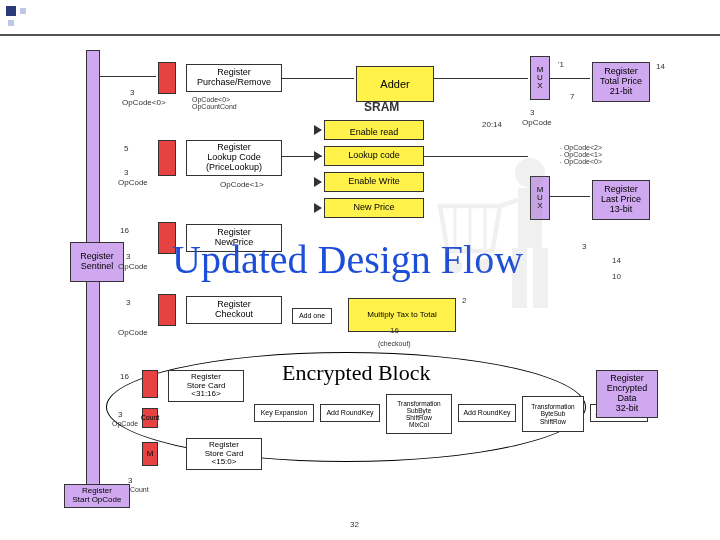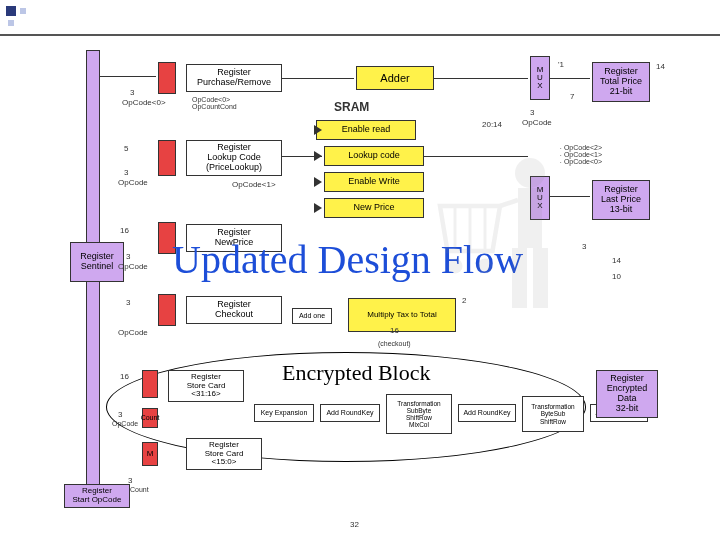--- a/index.html
+++ b/index.html
@@ -54,43 +54,43 @@
     <span>Register</span>
     <span>Purchase/Remove</span>
   </div>
   <div class="block blk-red" style="left:158px; top:26px; width:18px; height:32px;"></div>
   <div class="lbl" style="left:192px; top:60px; font-size:7px;">
     <span>OpCode&lt;0&gt;</span><br><span>OpCountCond</span>
   </div>
   <div class="lbl" style="left:130px; top:52px;">3</div>
   <div class="lbl" style="left:122px; top:62px;">OpCode&lt;0&gt;</div>
 
-  <div class="block blk-yellow" style="left:356px; top:30px; width:78px; height:24px; font-size:11px;">
+  <div class="block blk-yellow" style="left:356px; top:30px; width:78px; height:36px; font-size:11px;">
     <span>Adder</span>
   </div>
 
   <div class="block mux" style="left:530px; top:20px; width:20px; height:44px;">
     <span>M</span>
       <span>U</span>
       <span>X</span>
   </div>
   <div class="lbl" style="left:558px; top:24px;">'1</div>
   <div class="block blk-purple" style="left:592px; top:26px; width:58px; height:40px;">
     <span>Register</span>
     <span>Total Price</span>
     <span>21-bit</span>
   </div>
   <div class="lbl" style="left:656px; top:26px;">14</div>
   <div class="lbl" style="left:570px; top:56px;">7</div>
   <div class="lbl" style="left:530px; top:72px;">3</div>
   <div class="lbl" style="left:522px; top:82px;">OpCode</div>
   <div class="lbl" style="left:482px; top:84px;">20:14</div>
 
-  <div class="lbl" style="left:334px; top:64px; font-size:12px; font-weight:bold;">SRAM</div>
-  <div class="block blk-yellow" style="left:316px; top:84px; width:100px; height:20px;">
+  <div class="lbl" style="left:364px; top:64px; font-size:12px; font-weight:bold;">SRAM</div>
+  <div class="block blk-yellow" style="left:324px; top:84px; width:100px; height:20px;justify-content:flex-end;">
       <span>Enable read</span>
     </div>
   <div class="tri tri-r" style="left:314px; top:89px;"></div>
   <div class="block blk-yellow" style="left:324px; top:110px; width:100px; height:20px;">
       <span>Lookup code</span>
     </div>
   <div class="tri tri-r" style="left:314px; top:115px;"></div>
   <div class="block blk-yellow" style="left:324px; top:136px; width:100px; height:20px;">
       <span>Enable Write</span>
     </div>
@@ -102,21 +102,21 @@
 
   <div class="block" style="left:186px; top:104px; width:96px; height:36px;">
     <span>Register</span>
     <span>Lookup Code</span>
     <span>(PriceLookup)</span>
   </div>
   <div class="block blk-red" style="left:158px; top:104px; width:18px; height:36px;"></div>
   <div class="lbl" style="left:124px; top:108px;">5</div>
   <div class="lbl" style="left:124px; top:132px;">3</div>
   <div class="lbl" style="left:118px; top:142px;">OpCode</div>
-  <div class="lbl" style="left:232px; top:144px;">OpCode&lt;1&gt;</div>
+  <div class="lbl" style="left:220px; top:144px;">OpCode&lt;1&gt;</div>
 
   <div class="block mux" style="left:530px; top:140px; width:20px; height:44px;">
     <span>M</span>
       <span>U</span>
       <span>X</span>
   </div>
   <div class="lbl" style="left:560px; top:108px; white-space:pre; font-size:7px;">∙ OpCode&lt;2&gt;
 ∙ OpCode&lt;1&gt;
 ∙ OpCode&lt;0&gt;</div>
   <div class="block blk-purple" style="left:592px; top:144px; width:58px; height:40px;">

